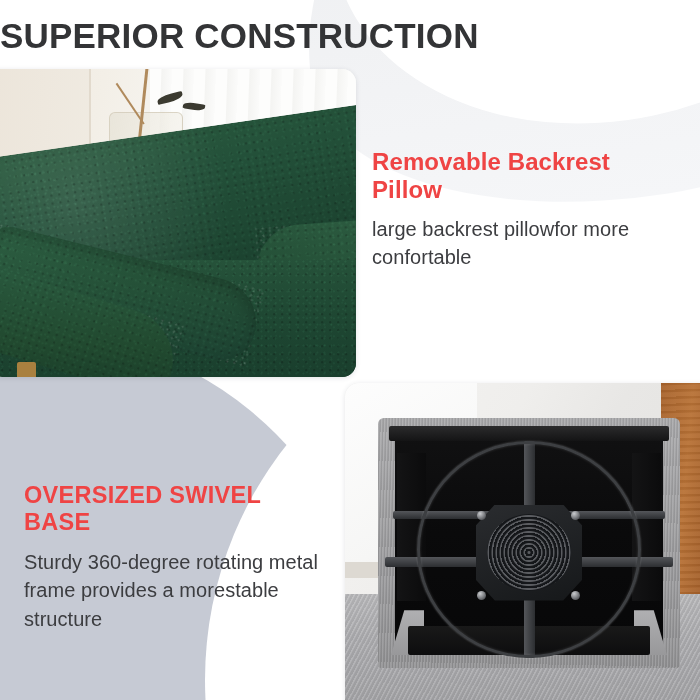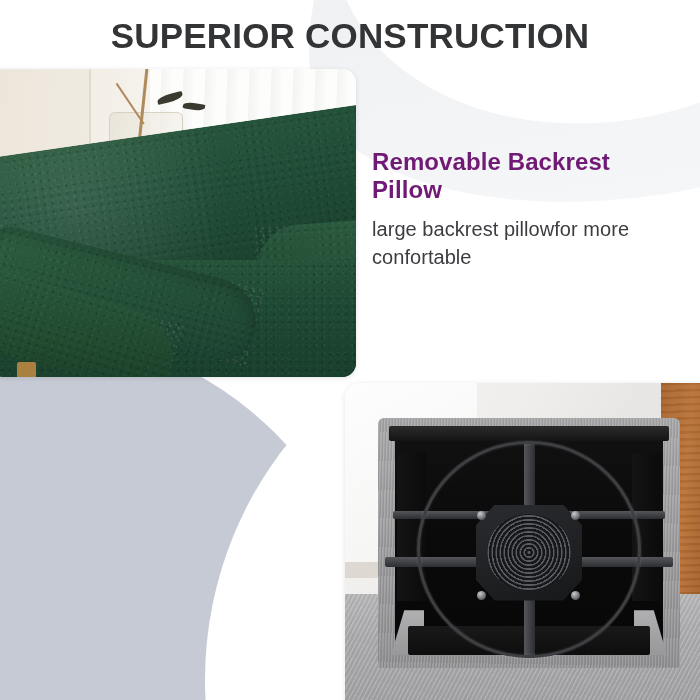--- a/index.html
+++ b/index.html
@@ -60,21 +60,21 @@
     width:120px; height:140px;
     background:#c6cad4;
     z-index:1;
   }
 
   
   .headline {
     position:absolute;
     left:0; top:16px;
     width:700px;
-    text-align:center;
+    text-align:left;
     font-size:35px;
     font-weight:bold;
     letter-spacing:0.2px;
     color:#333436;
     z-index:20;
     white-space:nowrap;
   }
 
   
   .photo {
@@ -324,21 +324,21 @@
   
   .txt-block { position:absolute; z-index:20; }
 
   .blk-pillow { left:372px; top:148px; width:290px; }
   .blk-swivel { left:24px; top:482px; width:300px; }
 
   .blk-title {
     font-size:24px;
     font-weight:bold;
     line-height:1.16;
-    color:#701a75;
+    color:#ef4444;
     letter-spacing:0.1px;
   }
   .blk-title.caps {
     font-size:23.5px;
     letter-spacing:0.3px;
   }
   .blk-body {
     margin-top:11px;
     font-size:20px;
     line-height:1.44;
@@ -423,14 +423,18 @@
       <div class="p2-bolt" style="left:36%; top:65%;"></div>
       <div class="p2-bolt" style="left:61.5%; top:65%;"></div>
     </div>
   </div>
 
   <div class="txt-block blk-pillow">
     <div class="blk-title">Removable Backrest Pillow</div>
     <div class="blk-body">large backrest pillowfor more confortable</div>
   </div>
 
+  <div class="txt-block blk-swivel">
+    <div class="blk-title caps">OVERSIZED SWIVEL BASE</div>
+    <div class="blk-body">Sturdy 360-degree rotating metal frame provides a morestable structure</div>
+  </div>
 
 </div>
 
 </body></html>

